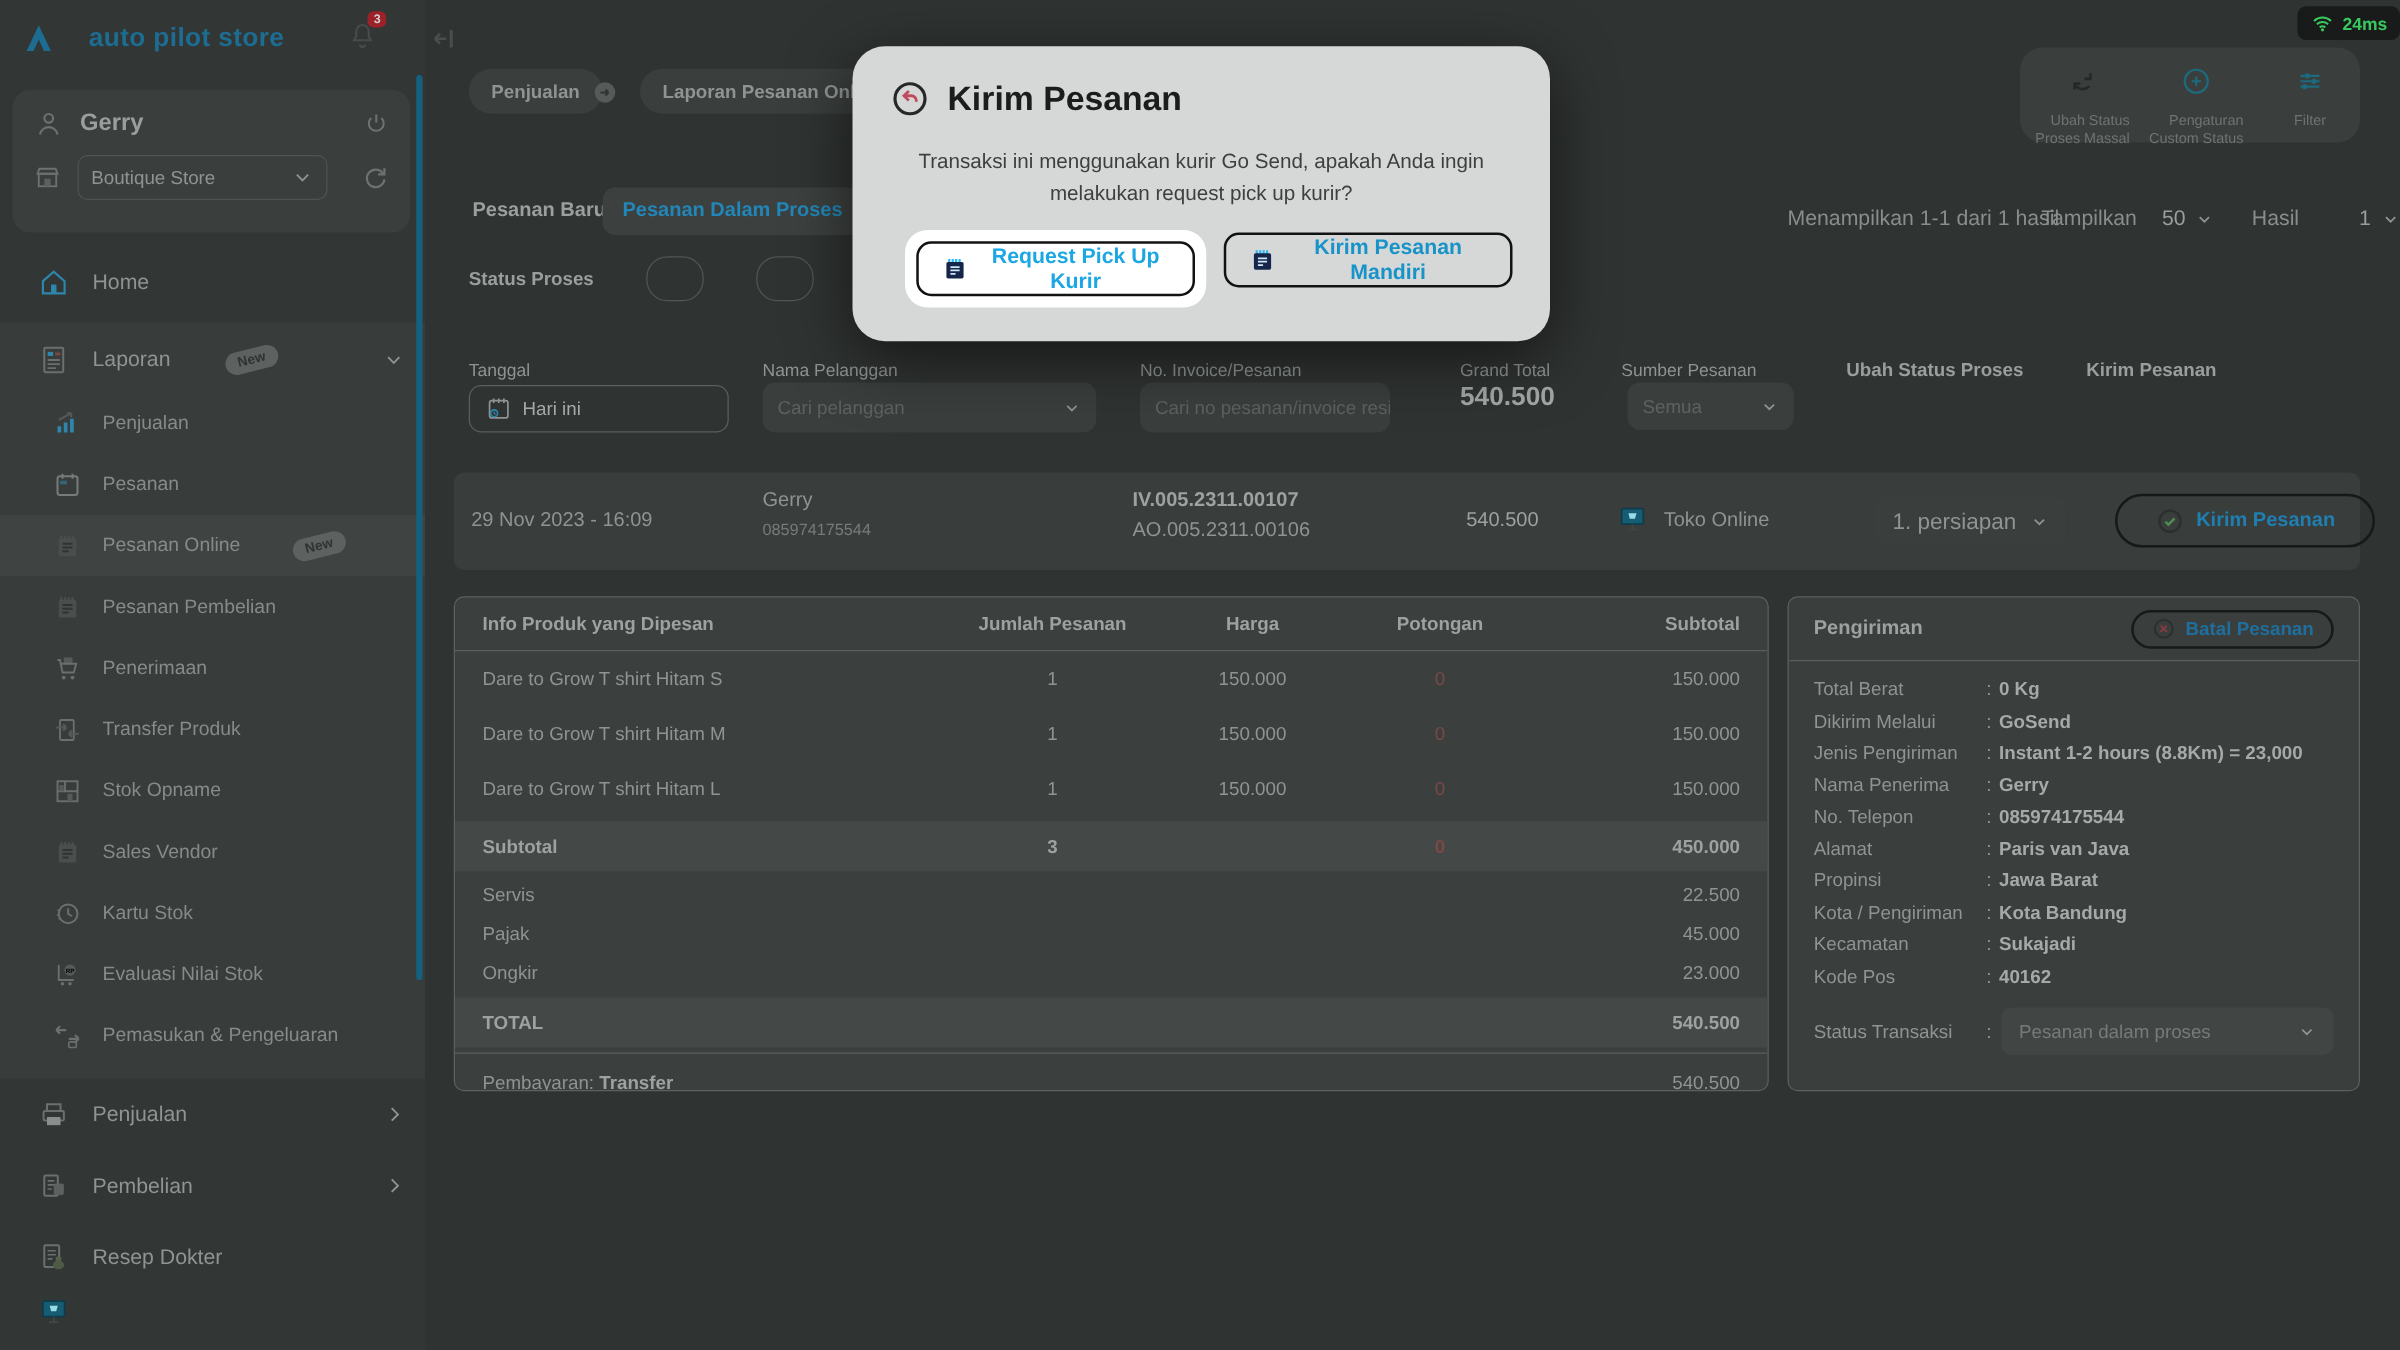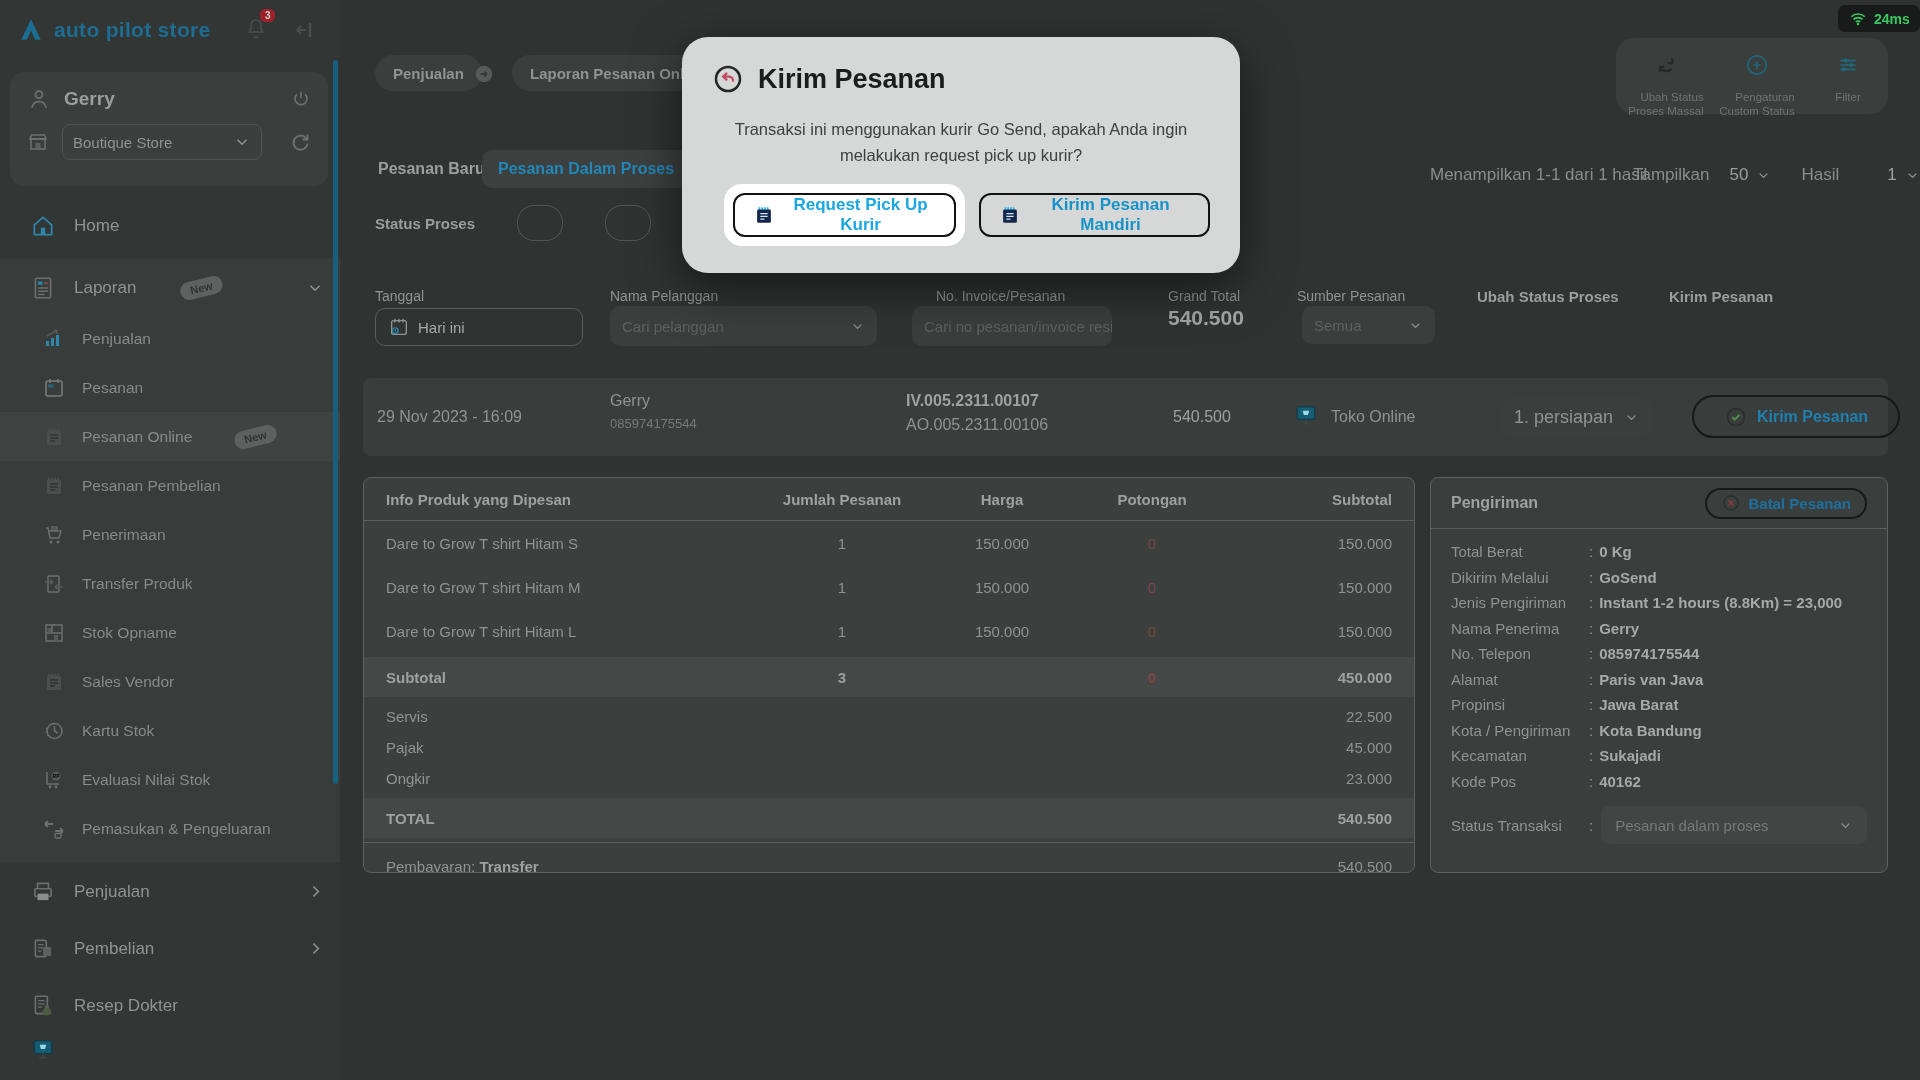--- a/index.html
+++ b/index.html
@@ -3,21 +3,21 @@
 <meta charset="utf-8">
 <style>
   html,body{margin:0;padding:0;background:#202423;}
   .app{position:relative;width:1920px;height:1080px;overflow:hidden;background:#2f3332;
        font-family:"Liberation Sans",sans-serif;color:#8f9392;}
   svg{display:block}
   .icon{display:inline-flex;align-items:center;justify-content:center;flex:none}
 
   
   .sidebar{position:absolute;left:0;top:0;width:340px;height:1080px;background:#323635;}
-  .sb-head{display:flex;align-items:center;gap:10px;padding:16px 18px 10px 18px;}
+  .sb-head{display:flex;align-items:center;gap:27px;padding:16px 18px 10px 18px;}
   .logo-text{color:#1d6c92;font-size:21px;font-weight:600;letter-spacing:.3px;white-space:nowrap}
   .bell-wrap{position:relative;margin-left:24px}
   .bell-badge{position:absolute;top:-7px;right:-7px;background:#9c2129;color:#cfd0cf;font-size:10px;
       font-weight:bold;padding:1px 5px;border-radius:5px;}
   .user-card{position:absolute;left:10px;top:72px;width:318px;height:114px;background:#3a3e3d;border-radius:14px;padding:14px 16px;box-sizing:border-box}
   .uc-row{display:flex;align-items:center;gap:12px}
   .uc-name{font-size:19px;font-weight:bold;color:#9a9e9c;flex:1}
   .store-select{display:flex;align-items:center;justify-content:space-between;flex:1;height:34px;
       border:1px solid #4f5351;border-radius:8px;padding:0 10px;font-size:15px;color:#8f9392;margin-right:14px}
   .nav{position:absolute;left:0;top:200px;width:340px}
@@ -95,21 +95,21 @@
   .kv .v{color:#a5a9a7;font-weight:bold}
   .kv .colon{margin-right:6px;color:#8f9392}
   .ship-status{display:flex;align-items:center;gap:8px;padding:12px 20px 0 20px;font-size:15px}
   .ship-sel{flex:1;height:38px;background:#414544;border-radius:8px;display:flex;align-items:center;
       padding:0 14px;color:#767b79;box-sizing:border-box}
   .modal{position:absolute;left:682px;top:37px;width:558px;height:236px;background:#d6d8d7;border-radius:26px;
       box-shadow:0 14px 50px rgba(0,0,0,.55);padding:26px 30px;box-sizing:border-box}
   .modal-head{display:flex;align-items:center;gap:14px}
   .modal-title{font-size:27px;font-weight:bold;color:#1b1d1c}
   .modal-msg{margin-top:22px;text-align:center;font-size:16.5px;color:#3c403f;line-height:1.55}
-  .modal-btns{display:flex;align-items:center;gap:16px;margin-top:18px;margin-left:14px}
+  .modal-btns{display:flex;gap:16px;margin-top:18px;margin-left:14px}
   .spotlight{background:#ffffff;border-radius:16px;padding:7px;box-shadow:0 0 0 2px #fff}
   .mbtn{height:44px;display:flex;align-items:center;gap:10px;padding:0 18px;border:2.5px solid #101312;
       border-radius:12px;font-size:17px;font-weight:bold;cursor:pointer;box-sizing:border-box;background:transparent}
   .mbtn.primary{background:#ffffff;color:#1aa7e3}
   .mbtn.secondary{color:#1793c9}
 </style>
 </head>
 <body>
 <div class="app">
 
@@ -502,21 +502,21 @@
     </div>
     <span class="flabel" style="left:270px;top:288px">Nama Pelanggan</span>
     <div class="finput filled" style="left:270px;top:306px;width:267px;height:40px">
       <span>Cari pelanggan</span>
       <span class="chevr icon">
           <svg width="15" height="15" viewBox="0 0 24 24">
             <path d="M6 9l6 6 6-6" fill="none" stroke="#8f9392" stroke-width="2.2"></path>
           </svg>
         </span>
     </div>
-    <span class="flabel" style="left:596px;top:288px">No. Invoice/Pesanan</span>
+    <span class="flabel" style="left:572px;top:288px">No. Invoice/Pesanan</span>
     <div class="finput filled" style="left:572px;top:306px;width:200px;height:40px;overflow:hidden">
       <span style="white-space:nowrap">Cari no pesanan/invoice resi</span>
     </div>
     <span class="flabel" style="left:828px;top:288px">Grand Total</span>
     <div class="gt-value">540.500</div>
     <span class="flabel" style="left:957px;top:288px">Sumber Pesanan</span>
     <div class="finput filled" style="left:962px;top:306px;width:133px">
       <span>Semua</span>
       <span class="chevr icon">
           <svg width="15" height="15" viewBox="0 0 24 24">

